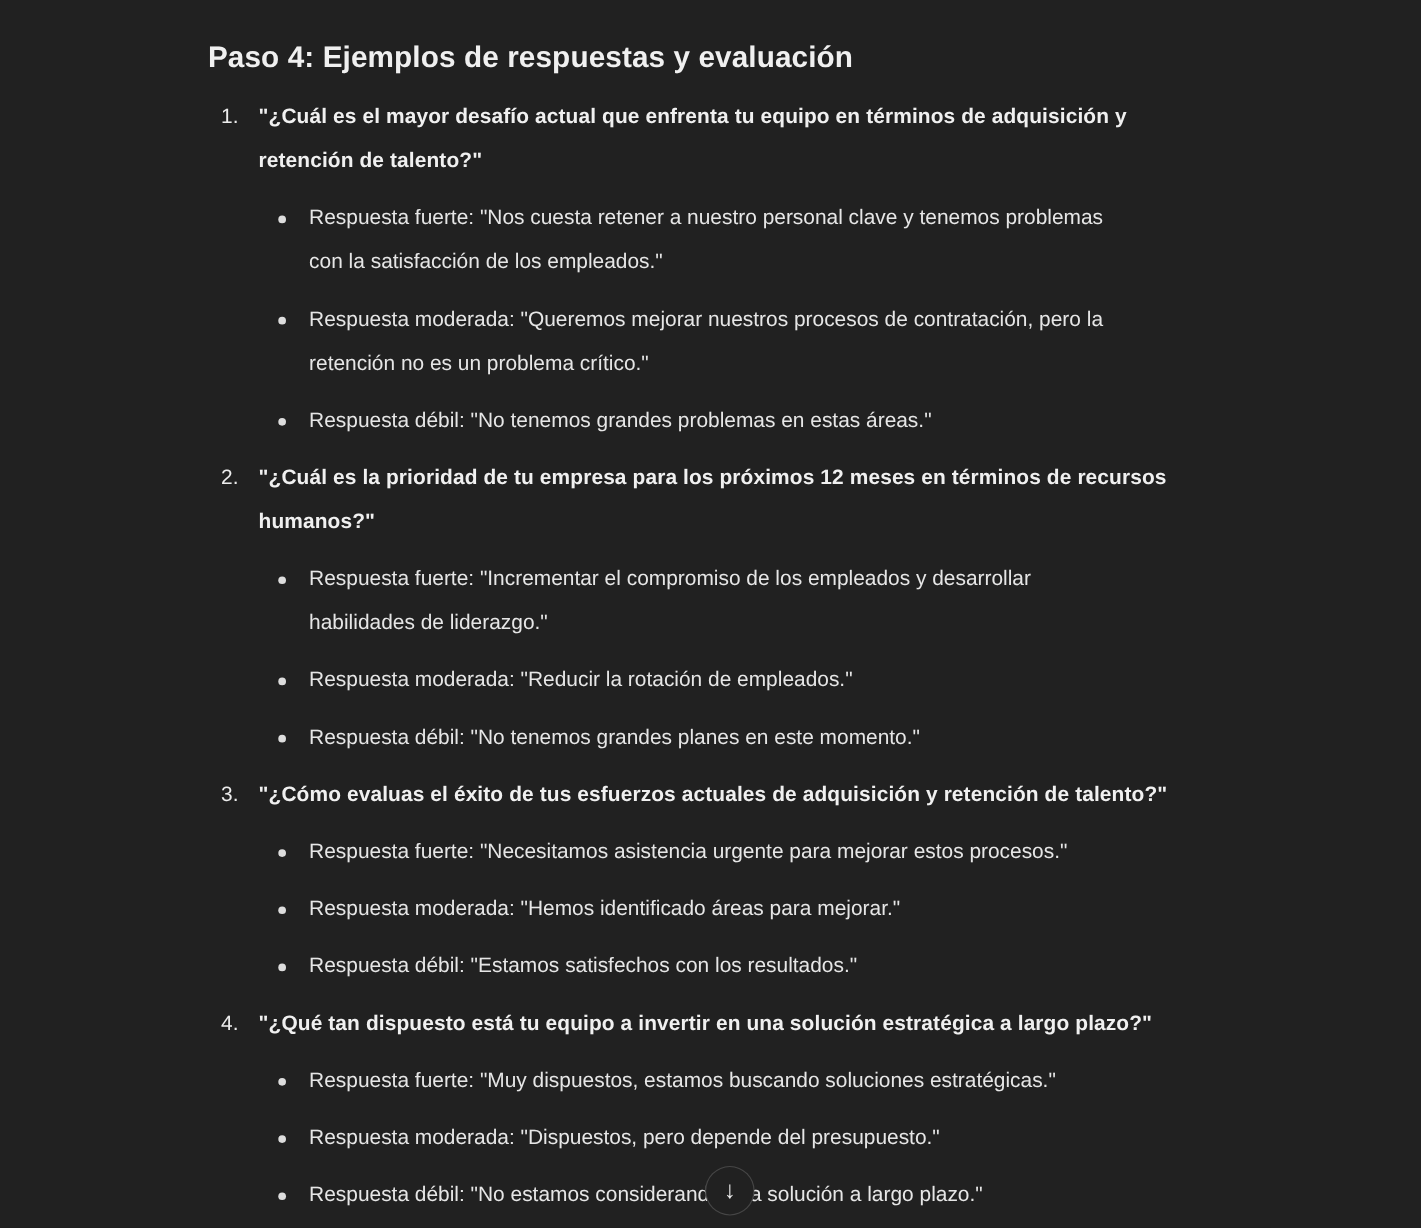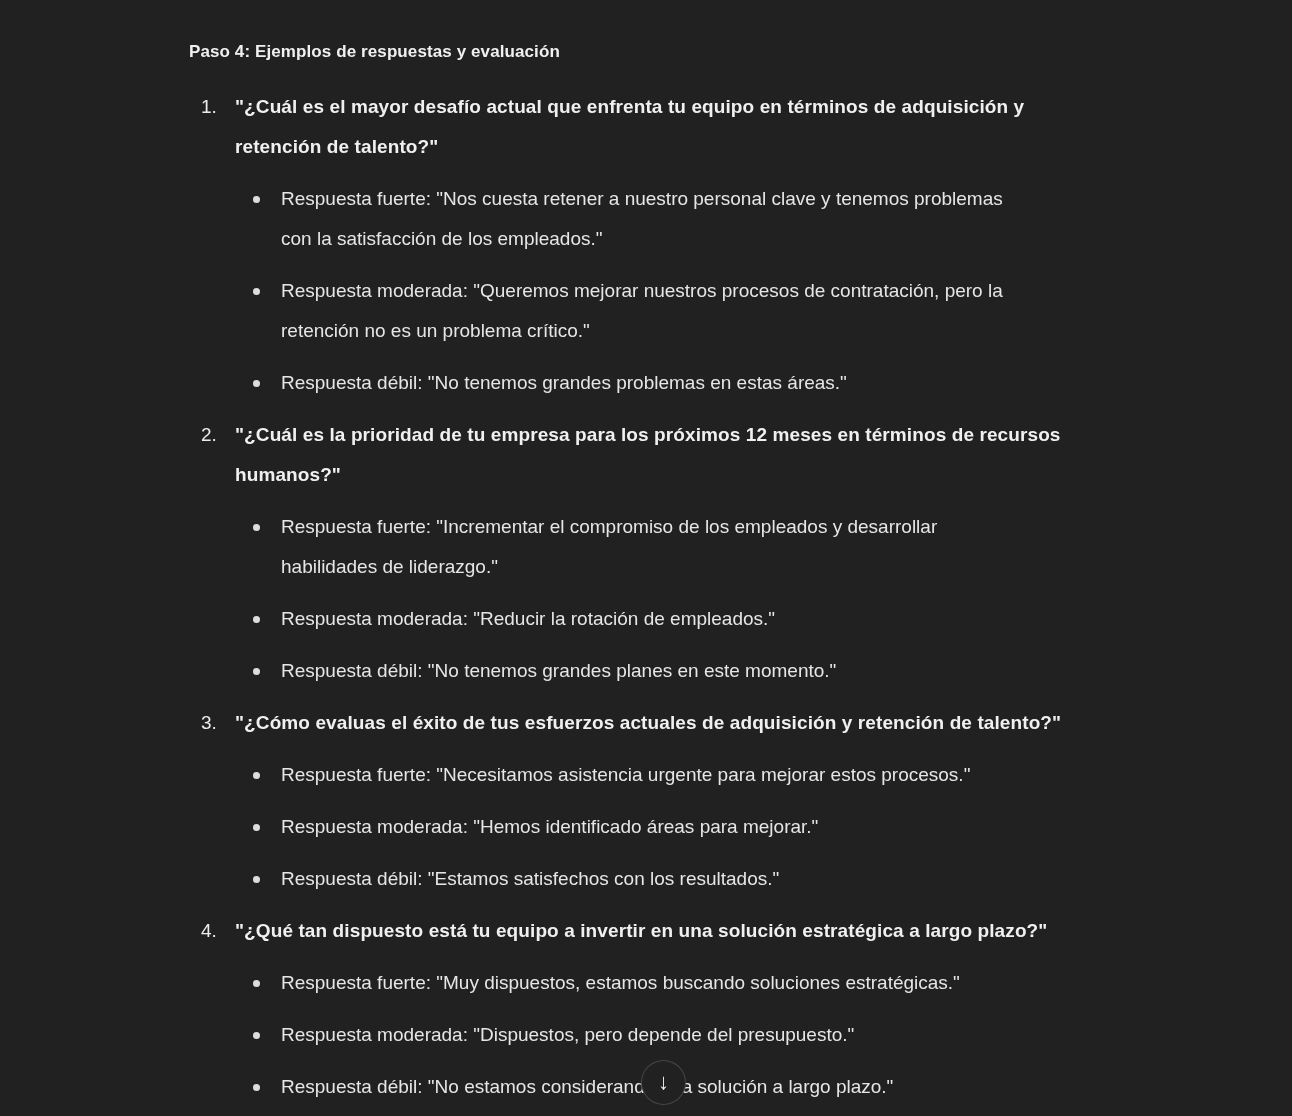--- a/index.html
+++ b/index.html
@@ -16,21 +16,21 @@
     color: #ececec;
   }
   .content {
     position: absolute;
     left: 189px;
     top: 31px;
     width: 1050px;
   }
   h3.heading {
     margin: 0 0 14px 0;
-    font-size: 17px;
+    font-size: 27px;
     line-height: 42px;
     font-weight: 700;
     color: #f0f0f0;
     letter-spacing: 0.1px;
   }
   ol.qlist {
     list-style: none;
     margin: 0;
     padding: 0;
   }

